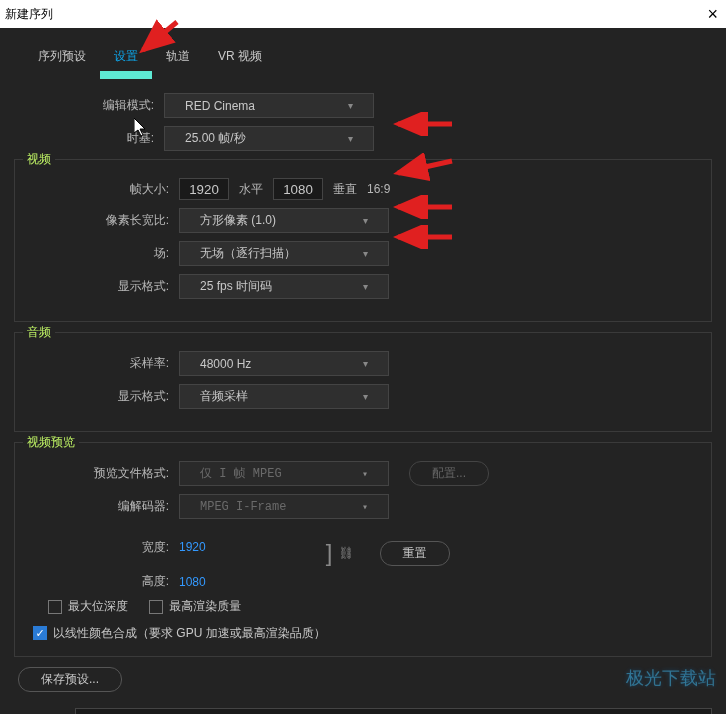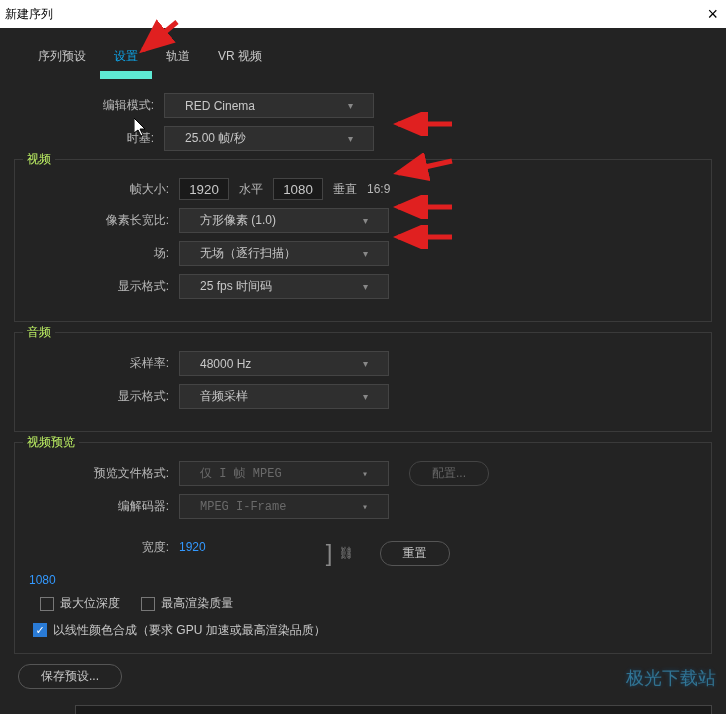--- a/index.html
+++ b/index.html
@@ -231,23 +231,24 @@
     <div class="row">
       <div class="label">宽度:</div>
       <span class="num-link">1920</span>
       <div style="flex:0 0 120px"></div>
       <span class="bracket" style="margin-top:12px;">]</span>
       <span class="link-icon" style="margin-top:12px;">⛓</span>
       <div style="width:20px"></div>
       <button class="btn" style="margin-top:12px;">重置</button>
     </div>
     <div class="row" style="margin-top:-2px;">
+      <div class="label">高度:</div>
       <span class="num-link">1080</span>
     </div>
-    <div style="margin-top:8px; margin-left:4px;padding-left:7px;">
+    <div style="margin-top:8px; margin-left:12px;padding-left:7px;">
       <span class="checkbox">
         <span class="cbox"></span>
         <span>最大位深度</span>
       </span>
       <span class="checkbox">
         <span class="cbox"></span>
         <span>最高渲染质量</span>
       </span>
     </div>
     <div style="margin-top:8px; margin-left:4px;">

